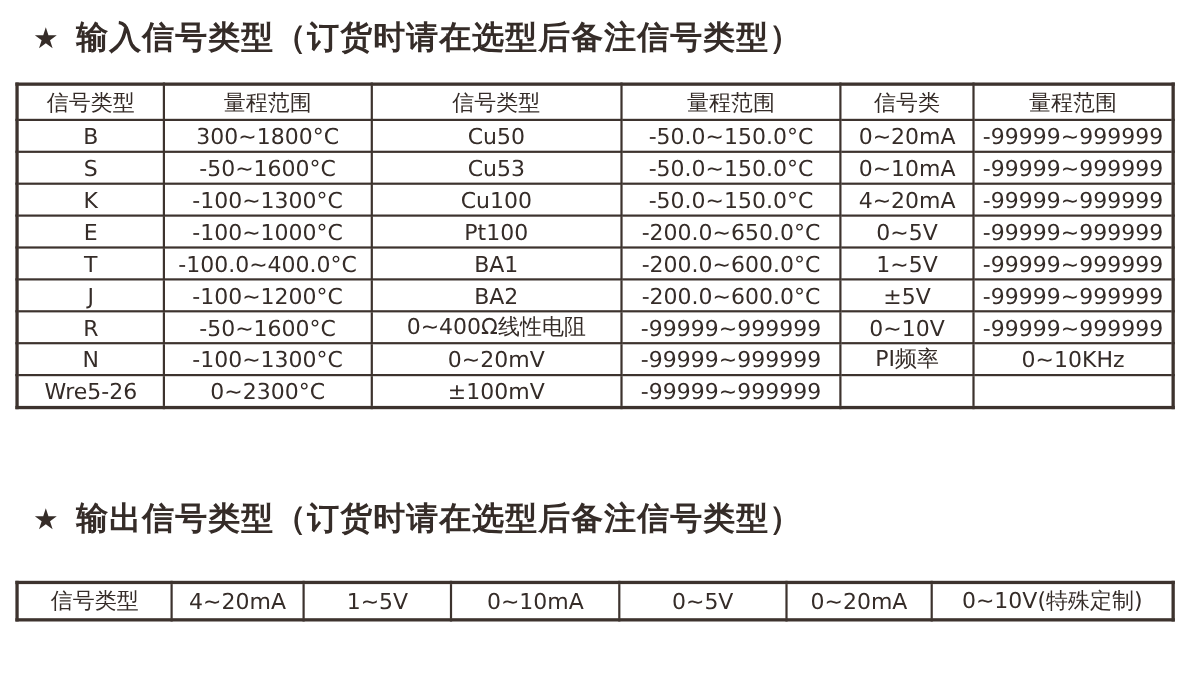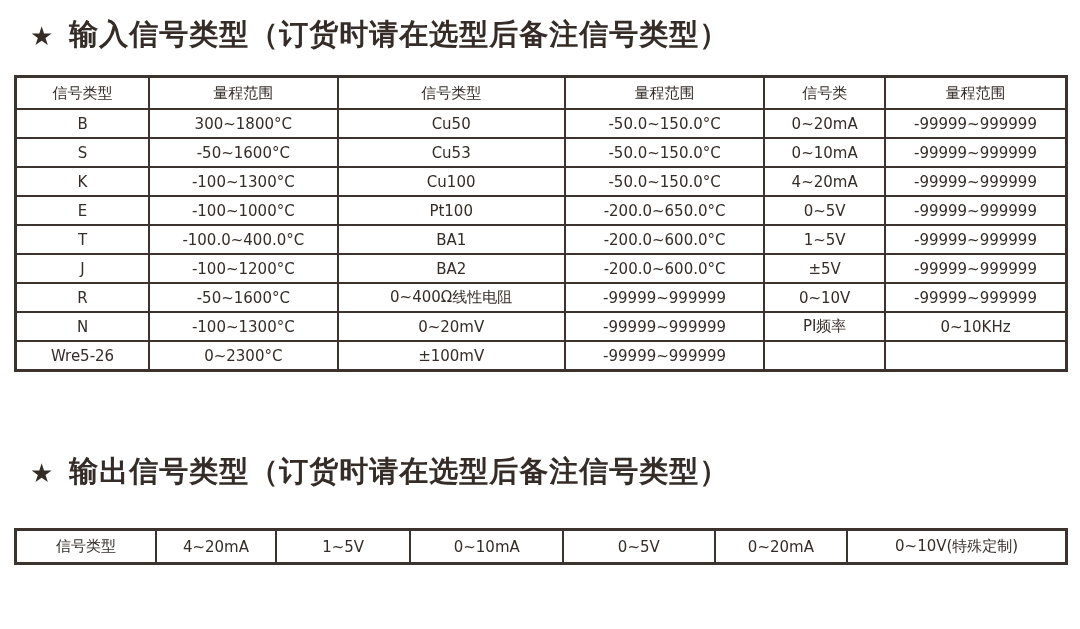--- a/index.html
+++ b/index.html
@@ -35,21 +35,21 @@
   #input-title{top:16px;height:38px;}
   #output-title{top:453px;height:38px;}
 
   table.spec{
     position:absolute;
     left:14px;
     width:1054px;
     border-collapse:collapse;
     table-layout:fixed;
     border:3px solid var(--line);
-    font-size:15px;
+    font-size:20px;
   }
   table.spec th, table.spec td{
     border:2px solid var(--line);
     text-align:center;
     vertical-align:middle;
     padding:0;
     font-weight:normal;
     white-space:nowrap;
     overflow:hidden;
   }

